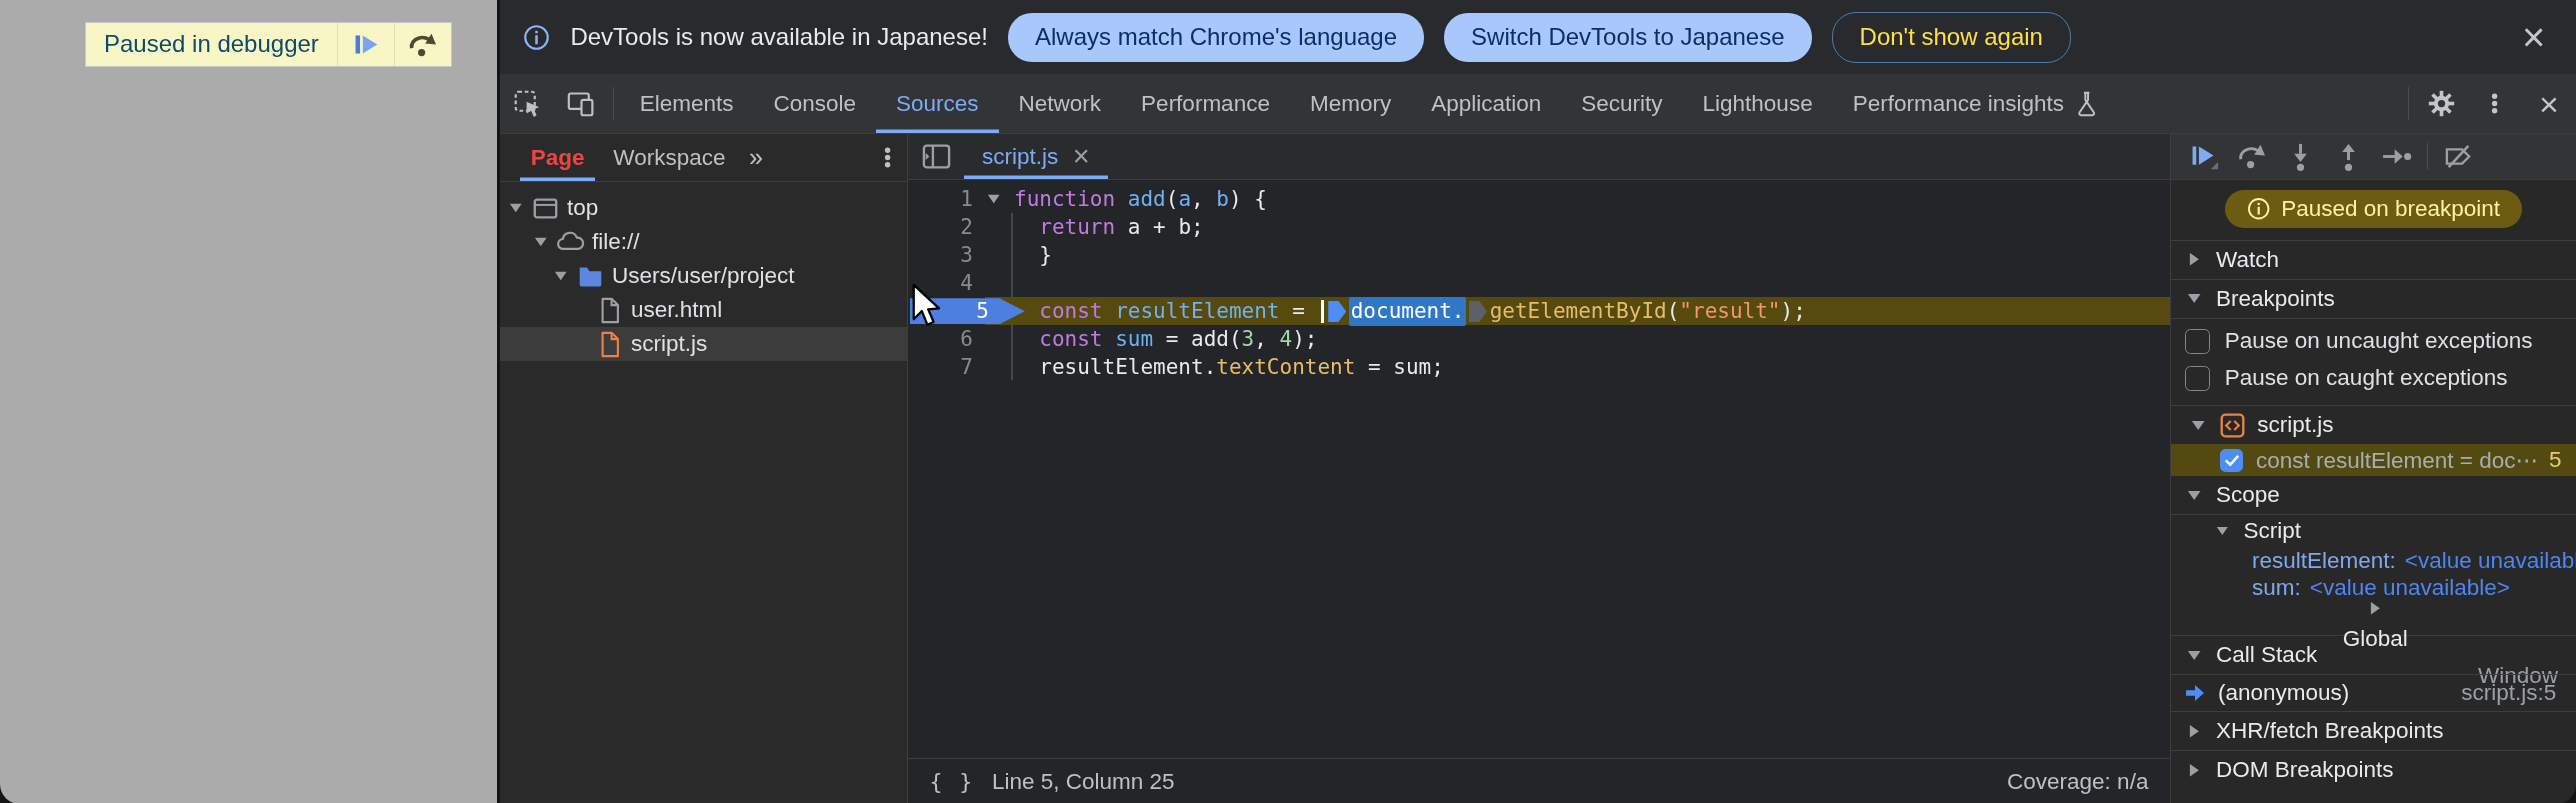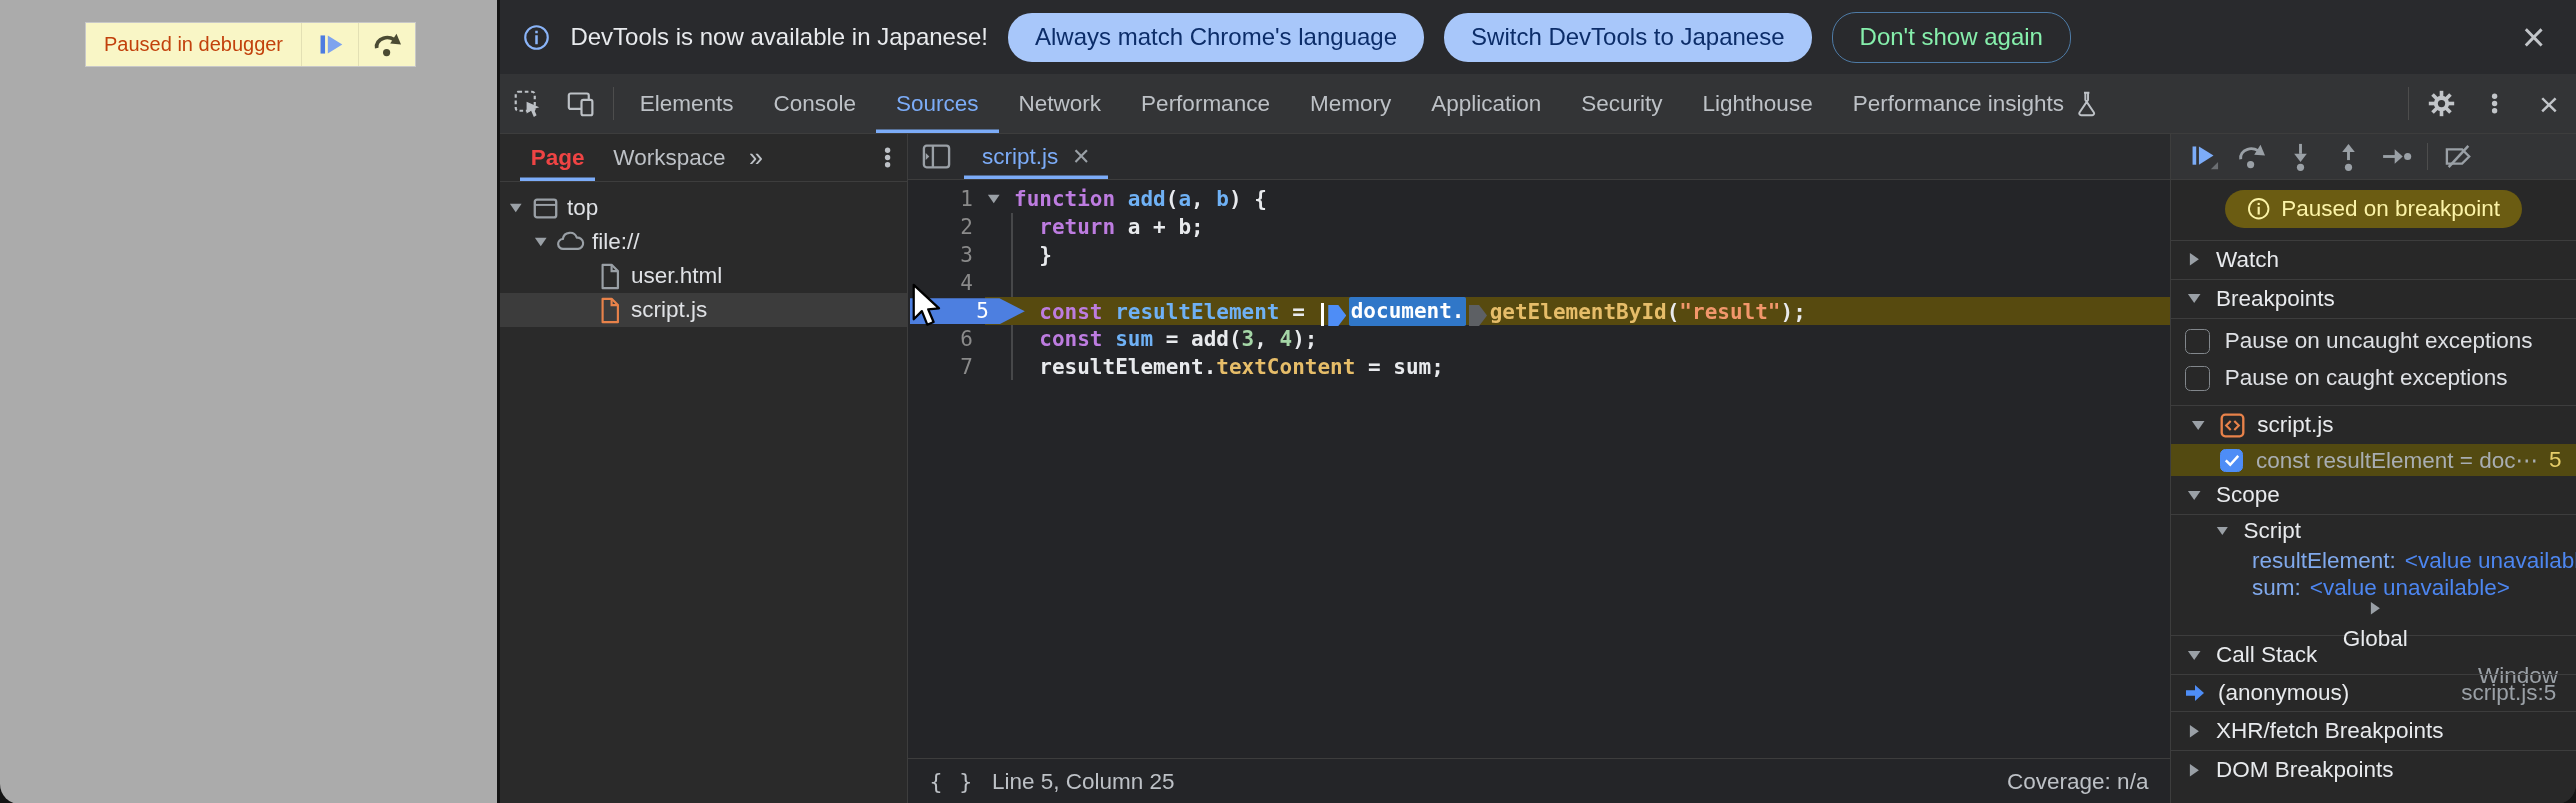--- a/index.html
+++ b/index.html
@@ -3,33 +3,33 @@
 <meta charset="utf-8">
 <style>
   html,body{margin:0;padding:0;}
   body{width:2576px;height:804px;background:#141414;position:relative;overflow:hidden;
        font-family:"Liberation Sans",sans-serif;color:#dfe1e5;-webkit-font-smoothing:antialiased;}
   svg{display:block;}
   
   .page-area{position:absolute;left:0;top:0;width:497px;height:804px;background:#ababab;
              border-bottom-left-radius:20px;}
   .paused-overlay{position:absolute;left:85px;top:21.6px;height:43px;background:#f9f6c6;
-                  border:0.9px solid #c8c8c8;display:flex;align-items:stretch;font-size:20px;color:#c2410c;}
+                  border:0.9px solid #c8c8c8;display:flex;align-items:stretch;font-size:24px;color:#0c4a6e;}
   .po-label{display:flex;align-items:center;padding:0 18px;}
   .po-btn{display:flex;align-items:center;justify-content:center;width:56px;border-left:0.9px solid #e3e0b4;}
   
   .devtools{position:absolute;left:500px;top:0;width:2076px;height:804px;background:#282828;
             display:flex;flex-direction:column;border-bottom-right-radius:20px;overflow:hidden;}
   
   .banner{height:74px;flex:0 0 auto;background:#292a2d;display:flex;align-items:center;gap:20px;
           padding:0 23.4px;font-size:24px;color:#e8eaed;}
   .banner .spacer{flex:1;}
   .pill{height:49px;border-radius:24px;background:#a8c7fa;color:#0c2d69;display:flex;align-items:center;
         padding:0 27px;font-size:24px;white-space:nowrap;cursor:default;}
-  .pill.outline{background:transparent;border:1.8px solid #4e7ba6;color:#86efac;text-align:right;}
+  .pill.outline{background:transparent;border:1.8px solid #4e7ba6;color:#fde047;text-align:right;}
   .xbtn{color:#c2c5c9;font-size:40px;line-height:1;padding:0 7.2px;}
   
   .tabbar{height:59px;flex:0 0 auto;background:#333436;display:flex;align-items:stretch;
           border-bottom:0.9px solid #3d3d3d;font-size:22.5px;color:#bdc1c6;}
   .tb-icon{width:54px;display:flex;align-items:center;justify-content:center;}
   .tb-sep{width:0.9px;background:#4d4d4d;margin:12.6px 5.4px;}
   #main-tabs{display:flex;align-items:stretch;}
   .tab{padding:0 20px;display:flex;align-items:center;gap:10.8px;white-space:nowrap;}
   .tab.active{color:#7cacf8;box-shadow:inset 0 -3.6px 0 #7cacf8;}
   .tabbar .spacer{flex:1;}
@@ -58,21 +58,21 @@
   .et-toggle{width:56px;display:flex;align-items:center;justify-content:center;}
   .etab{display:flex;align-items:center;gap:14.4px;padding:0 18px;color:#7cacf8;box-shadow:inset 0 -3.6px 0 #7cacf8;}
   .etab .x{color:#9aa0a6;font-size:29px;line-height:1;}
   .code{flex:1;position:relative;font-family:"DejaVu Sans Mono",monospace;font-size:21px;
         line-height:28px;padding-top:5.4px;overflow:hidden;}
   .guide{position:absolute;left:103px;top:33px;width:1.8px;height:167px;background:#47484a;z-index:0;}
   .code-line{position:relative;display:flex;height:28px;align-items:center;}
   .code-line>*{position:relative;z-index:1;}
   .ln{width:65px;flex:0 0 auto;text-align:right;color:#8a8a8a;}
   .fold{width:41px;flex:0 0 auto;display:flex;justify-content:center;align-items:center;}
-  .content{white-space:pre;color:#e8eaed;display:flex;align-items:flex-end;font-weight:bold;}
+  .content{white-space:pre;color:#e8eaed;display:flex;align-items:center;}
   .rowbg{position:absolute;left:77px;right:0;top:0;bottom:0;background:#574a0f;z-index:0;}
   .exec-badge{position:absolute;left:1.8px;top:0.9px;width:115px;height:26px;background:#4d7fe0;z-index:2;
               clip-path:polygon(0 0,78% 0,100% 50%,78% 100%,0 100%);color:#fff;display:flex;
               align-items:center;justify-content:flex-end;padding-right:36px;box-sizing:border-box;}
   .tk-kw{color:#bd7ce0;}.tk-def{color:#6fb1f5;}.tk-prop{color:#e6bd69;}
   .tk-str{color:#f2976b;}.tk-num{color:#a5d6a7;}.tk-pln{color:#e8eaed;}
   .tk-sel{background:#3077c8;color:#fff;border-radius:1.8px;padding:0.9px 1.8px;}
   .caret{display:inline-block;width:2.7px;height:23.4px;background:#fff;margin:0 1.8px 0 3.6px;}
   .mark{display:inline-block;width:18px;height:21.6px;margin:0 2.7px;
         clip-path:polygon(0 0,55% 0,100% 50%,55% 100%,0 100%);}
@@ -285,20 +285,33 @@
                 <polygon points="1,1 15,1 8,11" fill="#9aa0a6"></polygon>
               </svg>
             </div>
             <div class="ticon">
               <svg width="29" height="23.4" viewBox="0 0 32 26">
                 <path d="M8 21 a5.5 5.5 0 0 1 -0.5-11 a8 8 0 0 1 15.5-1.5 a5.5 5.5 0 0 1 1.5 12.5 z" fill="none" stroke="#9aa0a6" stroke-width="2.4" stroke-linejoin="round"></path>
               </svg>
             </div>
             <div class="tlabel">file://</div>
           </div>
+          <div class="tree-row" style="padding-left: 49px;">
+            <div class="tw">
+              <svg width="13.5" height="10" viewBox="0 0 16 12">
+                <polygon points="1,1 15,1 8,11" fill="#9aa0a6"></polygon>
+              </svg>
+            </div>
+            <div class="ticon">
+              <svg width="27" height="23.4" viewBox="0 0 30 26">
+                <path d="M3 4 h8 l3 4 h13 v15 a2 2 0 0 1 -2 2 h-20 a2 2 0 0 1 -2 -2 z" fill="#5b87e0"></path>
+              </svg>
+            </div>
+            <div class="tlabel">Users/user/project</div>
+          </div>
           <div class="tree-row" style="padding-left: 68px;">
             <div class="tw"></div>
             <div class="ticon">
               <svg width="21.6" height="27" viewBox="0 0 24 30">
                 <path d="M4 2 h10 l7 7 v19 h-17 z" fill="none" stroke="#9aa0a6" stroke-width="2.4" stroke-linejoin="round"></path>
                 <path d="M14 2 v7 h7" fill="none" stroke="#9aa0a6" stroke-width="2.4"></path>
               </svg>
             </div>
             <div class="tlabel">user.html</div>
           </div>

